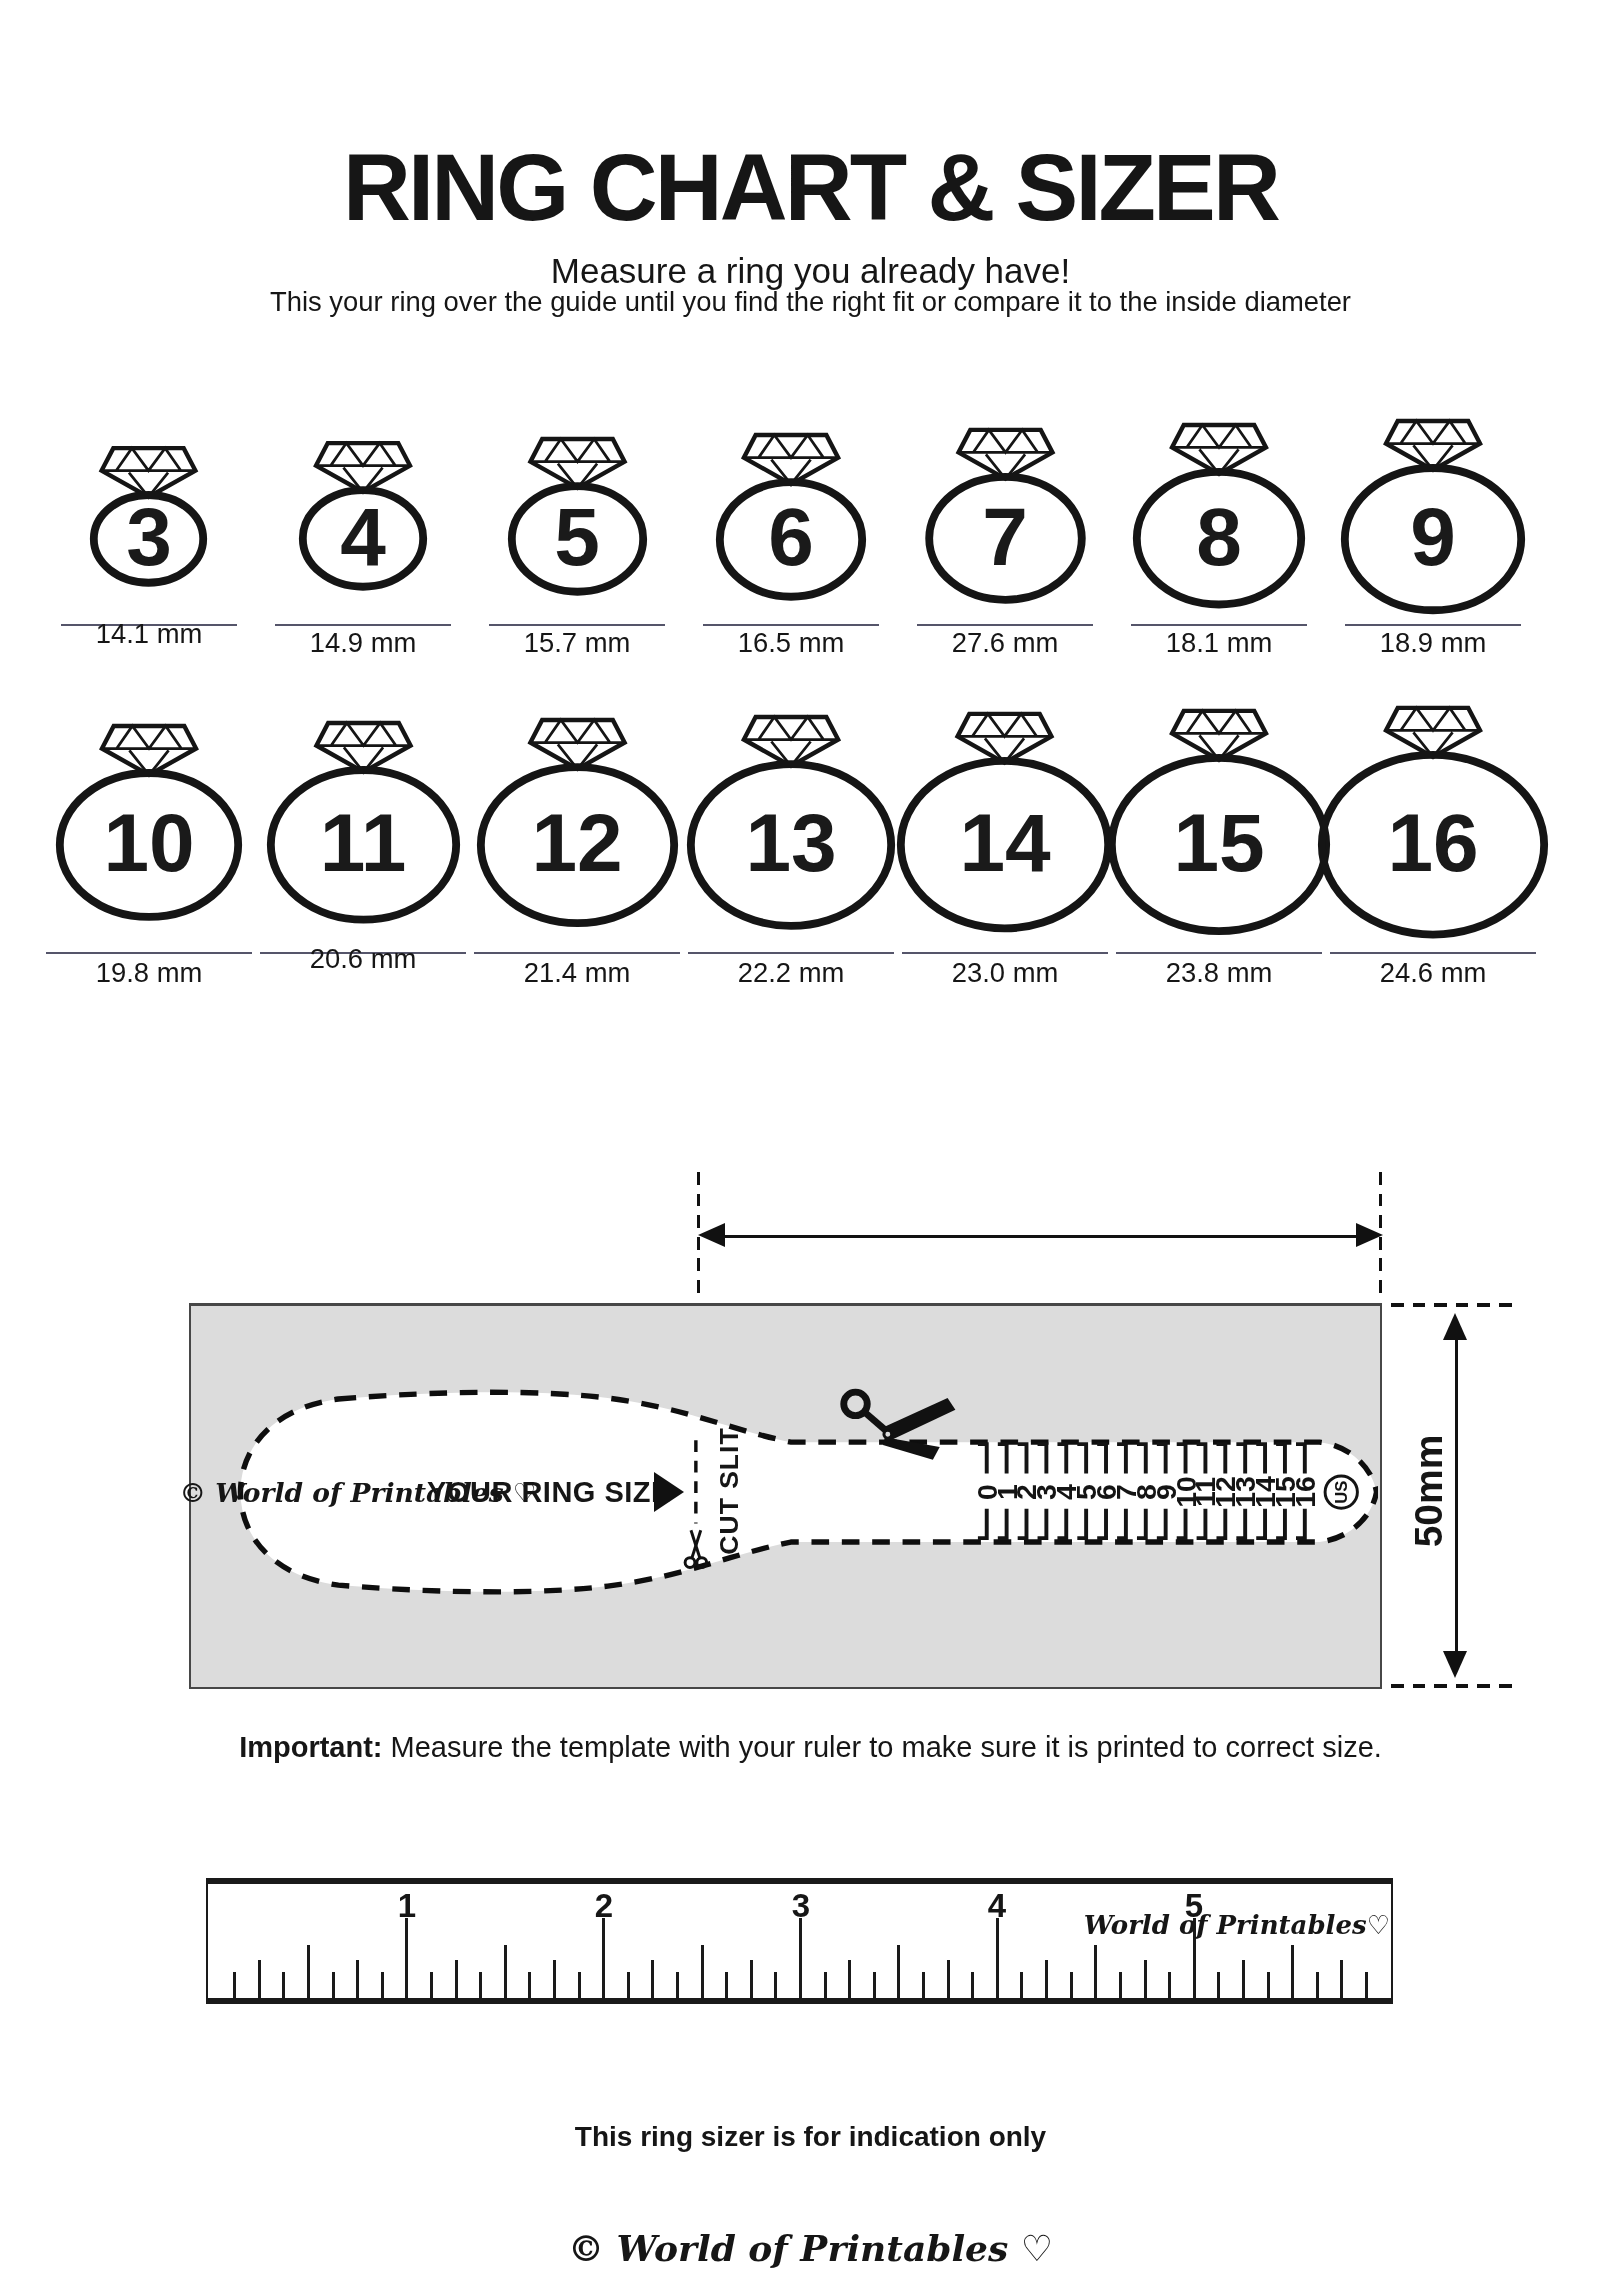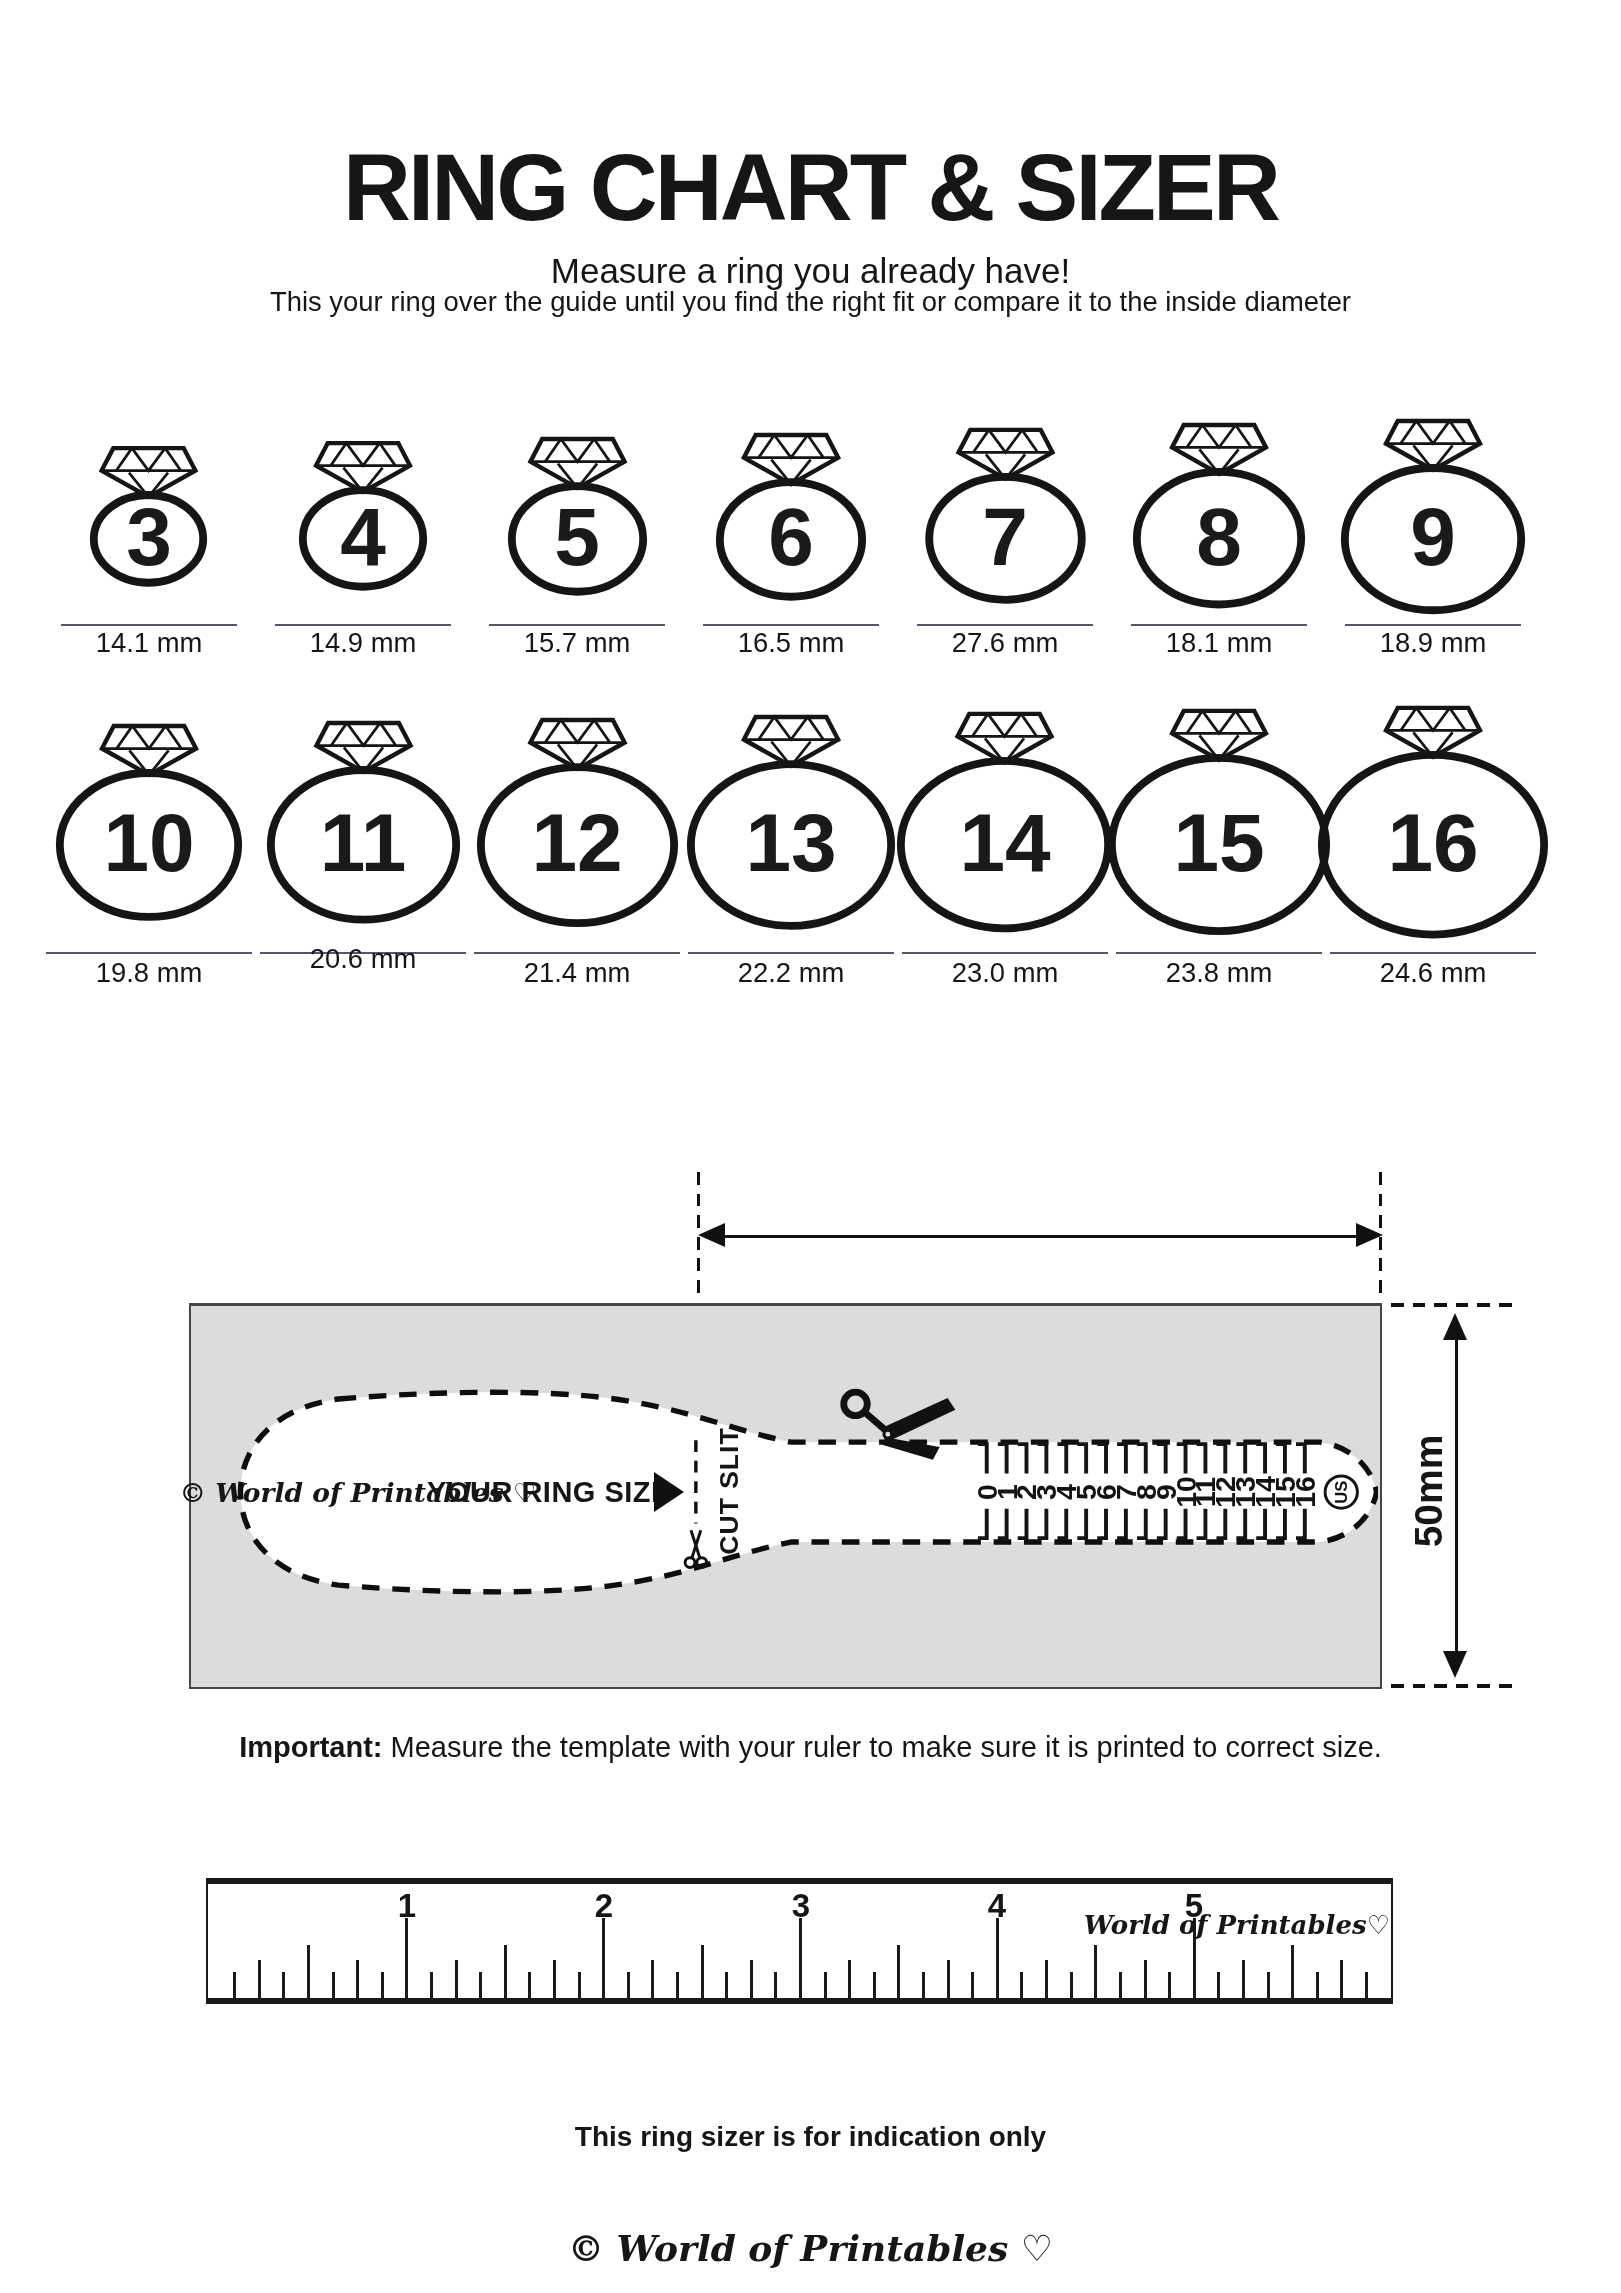--- a/index.html
+++ b/index.html
@@ -72,21 +72,21 @@
       <div class="ring-cell">
         <svg width="127" height="145" viewBox="0 0 130 148" style="top:62px;margin-left:-64px">
          <g stroke="#151515" fill="none">
            <path stroke-width="4.5" d="M29,4 L101,4 L113,27 L65,54 L17,27 Z"></path>
            <path stroke-width="2.8" d="M17,27 L113,27 M32,27 L48,4 L65,27 L82,4 L98,27 M45,29 L65,54 M85,29 L65,54"></path>
            <ellipse stroke-width="8" cx="65" cy="96.9" rx="56" ry="44.9"></ellipse>
          </g>
        </svg>
        <span class="ring-num" style="top:157px">3</span>
        <div class="ring-line" style="top:242px;width:176px"></div>
-       <span class="ring-mm" style="top:245px">14.1 mm</span>
+       <span class="ring-mm" style="top:236px">14.1 mm</span>
       </div>
       <div class="ring-cell">
         <svg width="138" height="154" viewBox="0 0 141 157" style="top:57px;margin-left:-69px">
          <g stroke="#151515" fill="none">
            <path stroke-width="4.5" d="M34.5,4 L106.5,4 L118.5,27 L70.5,54 L22.5,27 Z"></path>
            <path stroke-width="2.8" d="M22.5,27 L118.5,27 M37.5,27 L53.5,4 L70.5,27 L87.5,4 L103.5,27 M50.5,29 L70.5,54 M90.5,29 L70.5,54"></path>
            <ellipse stroke-width="8" cx="70.5" cy="101.3825" rx="61.5" ry="49.38249999999999"></ellipse>
          </g>
        </svg>
        <span class="ring-num" style="top:157px">4</span>

